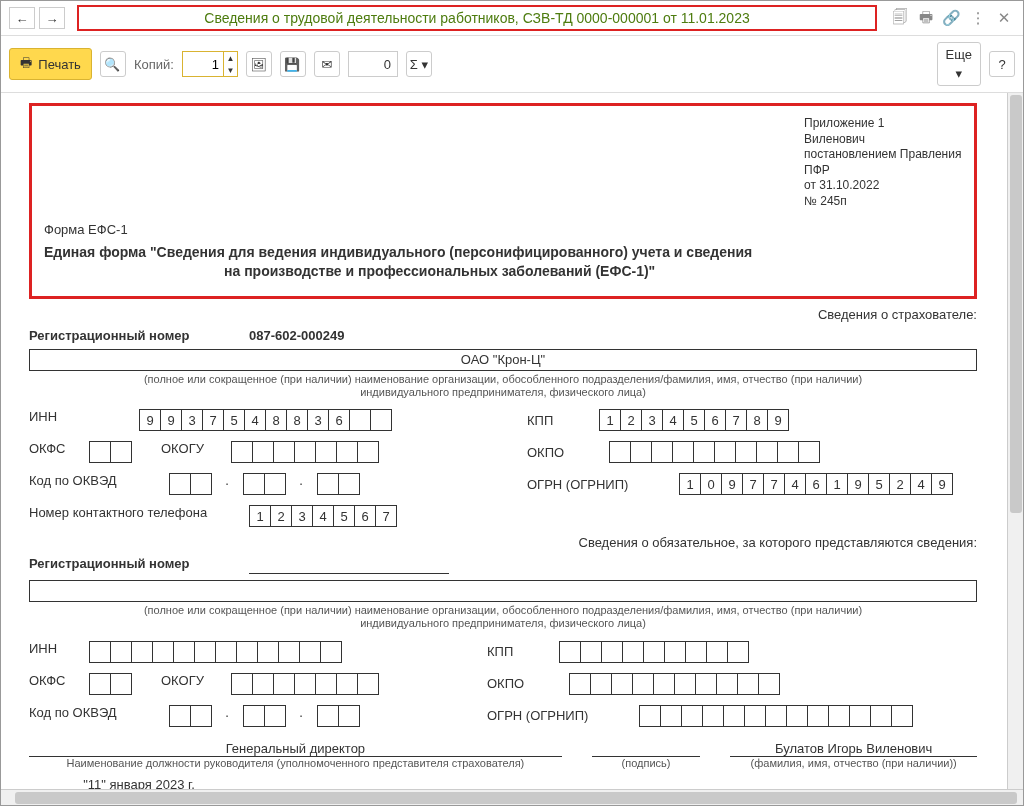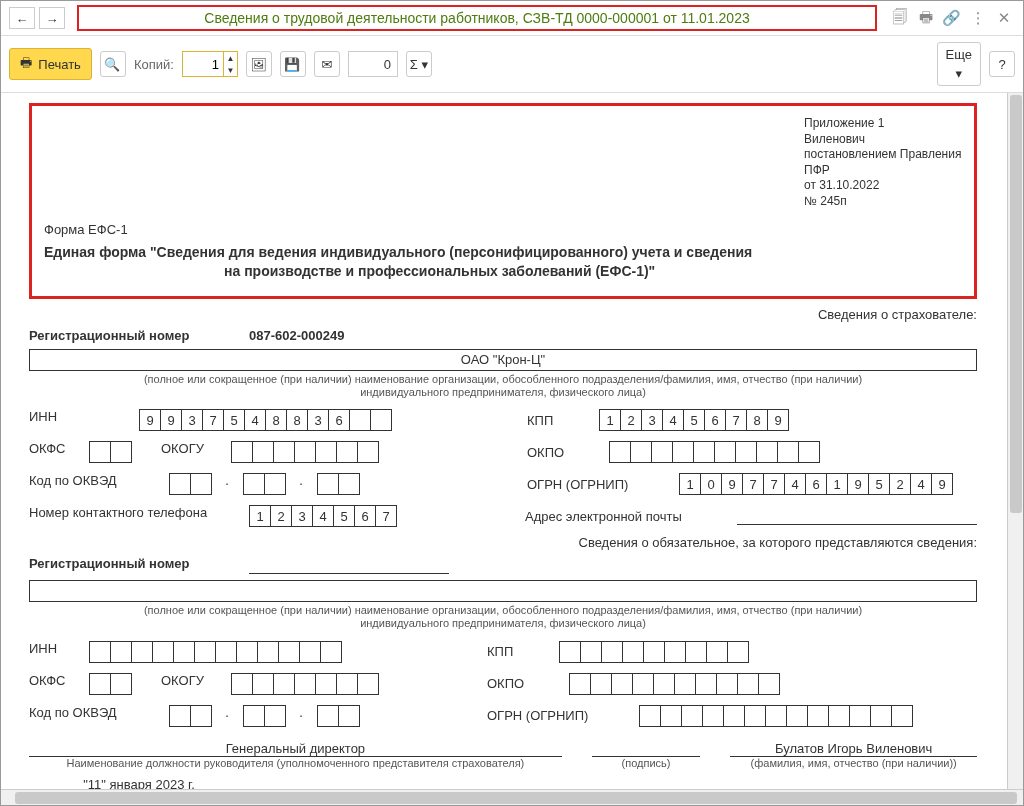--- a/index.html
+++ b/index.html
@@ -450,24 +450,20 @@
           <div class="cells">
             <span class="cell">1</span>
                 <span class="cell">2</span>
                 <span class="cell">3</span>
                 <span class="cell">4</span>
                 <span class="cell">5</span>
                 <span class="cell">6</span>
                 <span class="cell">7</span>
           </div>
         </div>
-        <div class="col-right">
-          <div style="width:190px">Адрес электронной почты</div>
-          <span class="underline" style="width:240px"></span>
-        </div>
       </div>
     </div>
 
     <div class="section">
       <div class="section-title">Сведения о обязательное, за которого представляются сведения:</div>
       <div class="row">
         <div class="label">Регистрационный номер</div>
         <span class="underline" style="width:200px"></span>
       </div>
       <div class="full-line"></div>

